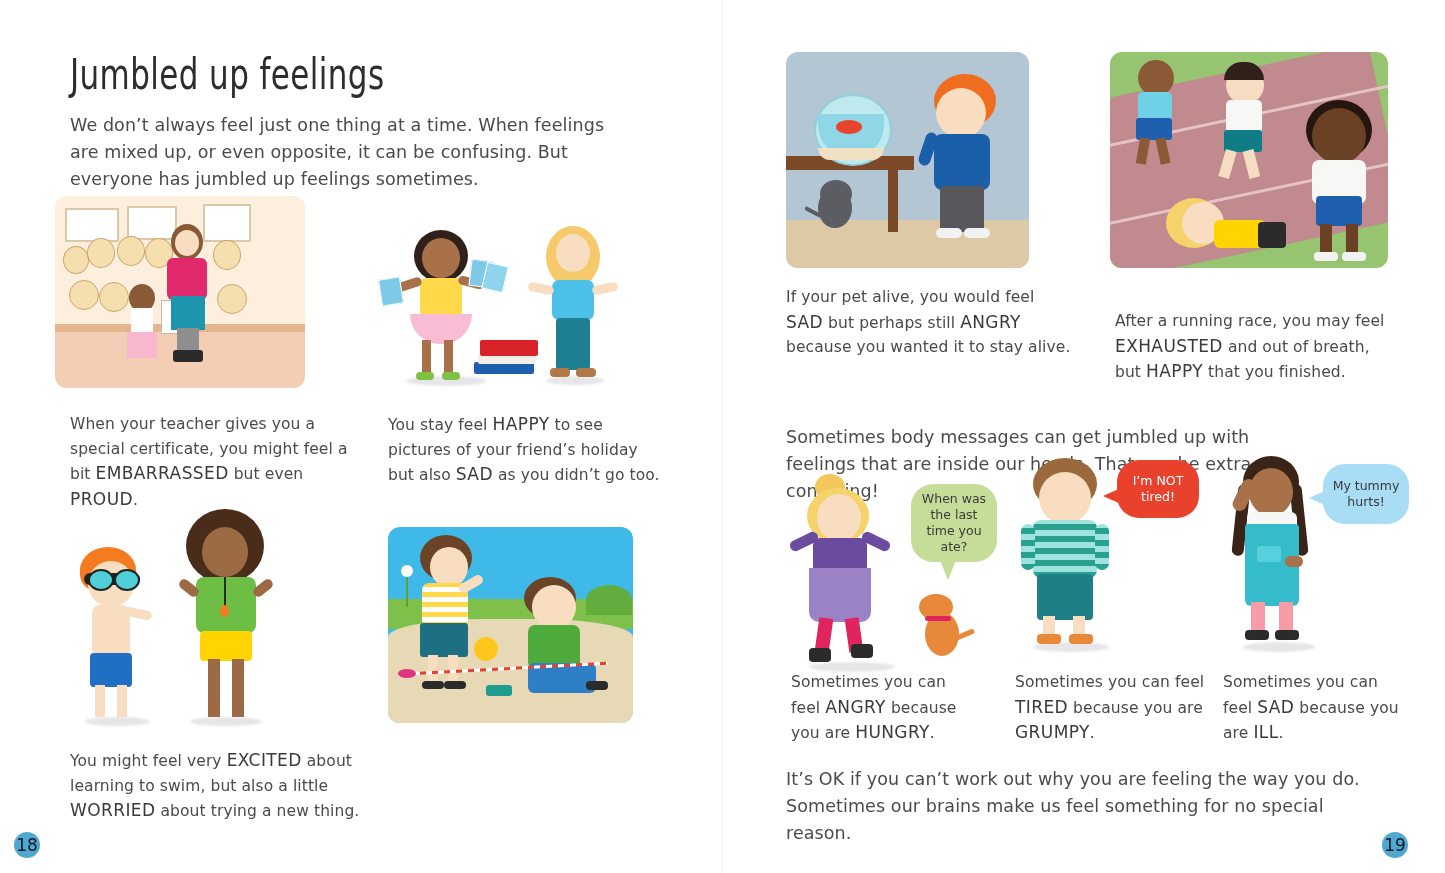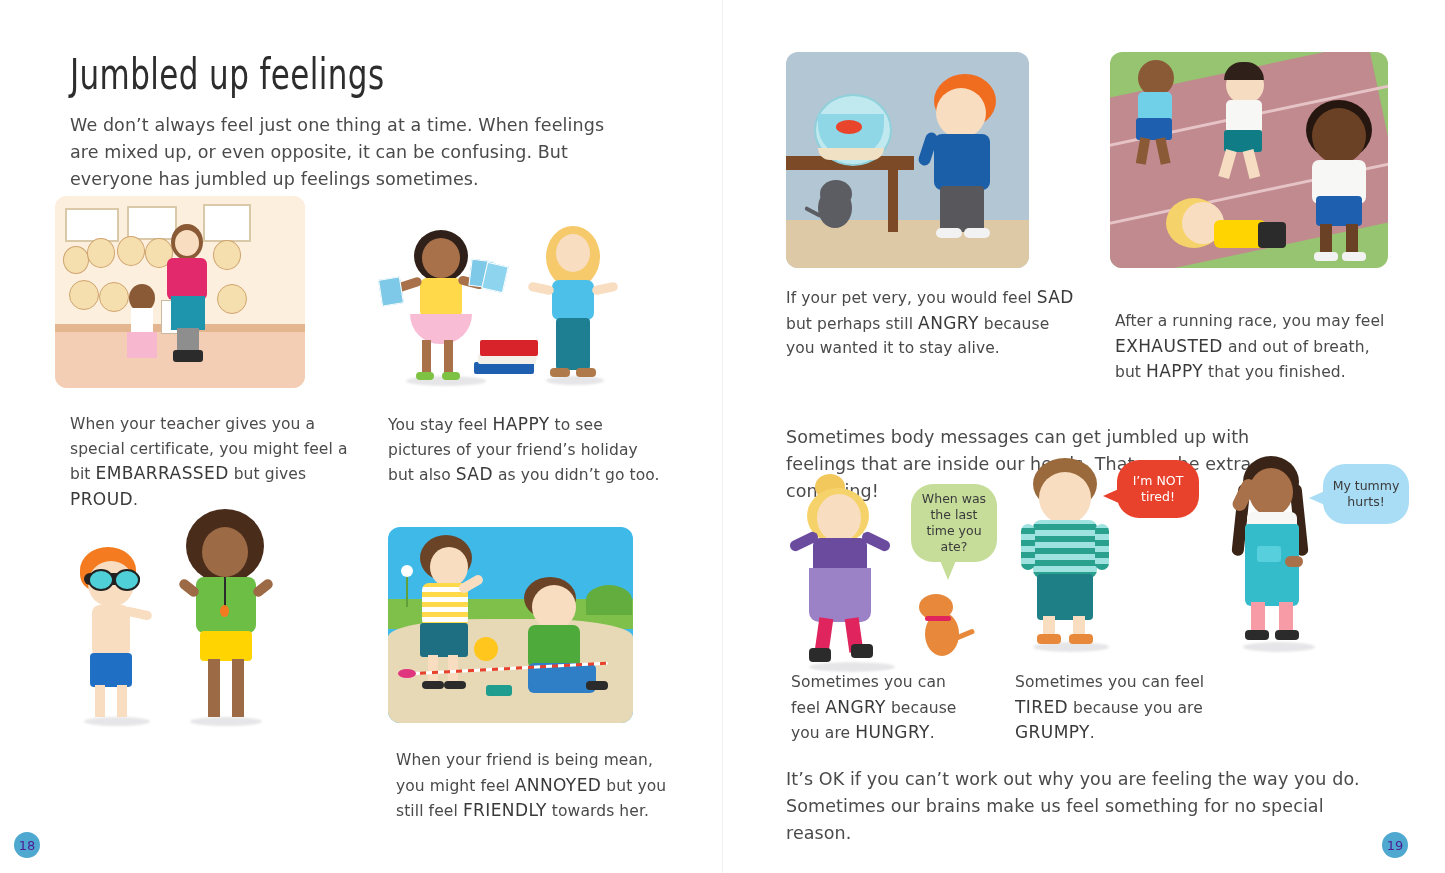--- a/index.html
+++ b/index.html
@@ -16,21 +16,21 @@
     font-family:"DejaVu Sans Condensed","Liberation Sans Narrow","Liberation Sans",sans-serif;
     transform:scaleX(0.82);transform-origin:left top;}
   .body-text{position:absolute;font-size:17.5px;line-height:27px;color:#4a4a4a;
     font-family:"DejaVu Sans","Liberation Sans",sans-serif;letter-spacing:0.1px;}
   .caption{position:absolute;font-size:15.5px;line-height:24.5px;color:#4a4a4a;letter-spacing:0.1px;}
   .caption .emph{font-size:17px;letter-spacing:0.4px;color:#3a3a3a;}
 
   .panel{position:absolute;border-radius:12px;overflow:hidden;}
   .scene{position:absolute;}
   .pagenum{position:absolute;width:26px;height:26px;border-radius:50%;
-    background:#4ea8cf;color:#4c1d95;font-size:13px;display:flex;
+    background:#4ea8cf;color:#0f172a;font-size:17px;display:flex;
     align-items:center;justify-content:center;}
   .pagenum.left{left:14px;top:832px;}
   .pagenum.right{left:1382px;top:832px;}
 
   
   .sh{position:absolute;}
   .ellipse{border-radius:50%;}
   .shadow{background:rgba(140,140,150,.22);border-radius:50%;filter:blur(1px);}
 
   .bubble{position:absolute;border-radius:22px;display:flex;align-items:center;
@@ -66,21 +66,21 @@
     <div class="sh" style="left:72px;top:136px;width:30px;height:26px;background:#f7b8cf;"></div>
     <div class="sh" style="left:106px;top:104px;width:26px;height:32px;background:#fff;border:1px solid #c9b9a0;"></div>
     <div class="sh ellipse" style="left:116px;top:28px;width:32px;height:36px;background:#8a5a36;"></div>
     <div class="sh ellipse" style="left:120px;top:34px;width:24px;height:26px;background:#f8ddc0;"></div>
     <div class="sh" style="left:112px;top:62px;width:40px;height:42px;background:#e2296b;border-radius:6px;"></div>
     <div class="sh" style="left:116px;top:100px;width:34px;height:34px;background:#1e94ad;"></div>
     <div class="sh" style="left:122px;top:132px;width:22px;height:26px;background:#8e8e8e;"></div>
     <div class="sh" style="left:118px;top:154px;width:30px;height:12px;background:#2b2b2b;border-radius:3px;"></div>
   </div>
   <div class="caption" style="left:70px;top:412px;width:290px;">
-    <span>When your teacher gives you a special certificate, you might feel a bit </span><span class="emph">EMBARRASSED</span><span> but gives </span><span class="emph">PROUD</span><span>.</span>
+    <span>When your teacher gives you a special certificate, you might feel a bit </span><span class="emph">EMBARRASSED</span><span> but even </span><span class="emph">PROUD</span><span>.</span>
   </div>
 
   <div class="panel" style="left:378px;top:222px;width:268px;height:172px;background:#ffffff;">
     <div class="sh shadow" style="left:28px;top:154px;width:80px;height:10px;"></div>
     <div class="sh shadow" style="left:168px;top:154px;width:58px;height:9px;"></div>
     <div class="sh ellipse" style="left:36px;top:8px;width:54px;height:52px;background:#2f2119;"></div>
     <div class="sh ellipse" style="left:44px;top:16px;width:38px;height:40px;background:#a9714a;"></div>
     <div class="sh" style="left:42px;top:56px;width:42px;height:40px;background:#ffd94a;border-radius:7px;"></div>
     <div class="sh" style="left:32px;top:92px;width:62px;height:30px;background:#f8bcd4;border-radius:0 0 30px 30px;"></div>
     <div class="sh" style="left:18px;top:58px;width:26px;height:9px;background:#a9714a;transform:rotate(-18deg);border-radius:5px;"></div>
@@ -125,20 +125,23 @@
     <div class="sh ellipse" style="left:140px;top:22px;width:46px;height:50px;background:#9c6a45;"></div>
     <div class="sh" style="left:134px;top:72px;width:60px;height:56px;background:#6cbe45;border-radius:8px;"></div>
     <div class="sh" style="left:162px;top:72px;width:2px;height:32px;background:#2b2b2b;"></div>
     <div class="sh ellipse" style="left:158px;top:100px;width:9px;height:12px;background:#f47b20;"></div>
     <div class="sh" style="left:116px;top:78px;width:22px;height:10px;background:#9c6a45;transform:rotate(38deg);border-radius:5px;"></div>
     <div class="sh" style="left:190px;top:78px;width:22px;height:10px;background:#9c6a45;transform:rotate(-38deg);border-radius:5px;"></div>
     <div class="sh" style="left:138px;top:126px;width:52px;height:30px;background:#ffd400;border-radius:4px;"></div>
     <div class="sh" style="left:146px;top:154px;width:12px;height:58px;background:#9c6a45;"></div>
     <div class="sh" style="left:170px;top:154px;width:12px;height:58px;background:#9c6a45;"></div>
   </div>
+  <div class="caption" style="left:70px;top:748px;width:290px;">
+    <span>You might feel very </span><span class="emph">EXCITED</span><span> about learning to swim, but also a little </span><span class="emph">WORRIED</span><span> about trying a new thing.</span>
+  </div>
 
   <div class="panel" style="left:388px;top:527px;width:245px;height:196px;background:#3fb9e8;">
     <div class="sh" style="left:0;top:72px;width:245px;height:30px;background:#7fc04a;"></div>
     <div class="sh" style="left:0;top:92px;width:245px;height:104px;background:#e8d9b6;border-radius:40% 40% 0 0 / 18px 18px 0 0;"></div>
     <div class="sh" style="left:198px;top:58px;width:46px;height:30px;background:#63ad3e;border-radius:50% 50% 0 0;"></div>
     <div class="sh" style="left:18px;top:46px;width:2px;height:34px;background:#5fa03a;"></div>
     <div class="sh ellipse" style="left:13px;top:38px;width:12px;height:12px;background:#fff;"></div>
     <div class="sh ellipse" style="left:32px;top:8px;width:52px;height:46px;background:#6b4427;"></div>
     <div class="sh ellipse" style="left:42px;top:20px;width:38px;height:40px;background:#f8ddc0;"></div>
     <div class="sh" style="left:34px;top:56px;width:46px;height:44px;background:repeating-linear-gradient(0deg,#ffd94a 0 5px,#fff 5px 10px);border-radius:7px;"></div>
@@ -151,23 +154,20 @@
     <div class="sh ellipse" style="left:86px;top:110px;width:24px;height:24px;background:#ffc61e;"></div>
     <div class="sh ellipse" style="left:136px;top:50px;width:52px;height:42px;background:#6b4427;"></div>
     <div class="sh ellipse" style="left:144px;top:58px;width:44px;height:44px;background:#f8ddc0;"></div>
     <div class="sh" style="left:140px;top:98px;width:52px;height:44px;background:#4faa3c;border-radius:7px;"></div>
     <div class="sh" style="left:140px;top:136px;width:68px;height:30px;background:#2e7fc6;border-radius:6px;"></div>
     <div class="sh" style="left:198px;top:154px;width:22px;height:9px;background:#2b2b2b;border-radius:4px;"></div>
     <div class="sh" style="left:20px;top:140px;width:200px;height:3px;background:repeating-linear-gradient(90deg,#e8422e 0 6px,#fff 6px 12px);border-radius:2px;transform:rotate(-3deg);"></div>
     <div class="sh ellipse" style="left:10px;top:142px;width:18px;height:9px;background:#e0357f;"></div>
     <div class="sh" style="left:98px;top:158px;width:26px;height:11px;background:#1f9e8f;border-radius:3px;"></div>
   </div>
-  <div class="caption" style="left:396px;top:748px;width:280px;">
-    <span>When your friend is being mean, you might feel </span><span class="emph">ANNOYED</span><span> but you still feel </span><span class="emph">FRIENDLY</span><span> towards her.</span>
-  </div>
 
   <div class="pagenum left">18</div>
 </div>
 
 <div class="gutter"></div>
 
 <div class="page page-right">
 
   <div class="panel" style="left:63px;top:52px;width:243px;height:216px;background:#b3c6d4;">
     <div class="sh" style="left:0;top:168px;width:243px;height:48px;background:#ddc9a6;"></div>
@@ -182,21 +182,21 @@
     <div class="sh" style="left:18px;top:158px;width:18px;height:4px;background:#5c5c63;border-radius:2px;transform:rotate(28deg);"></div>
     <div class="sh ellipse" style="left:148px;top:22px;width:62px;height:54px;background:#f06c1e;"></div>
     <div class="sh ellipse" style="left:150px;top:36px;width:50px;height:50px;background:#f8ddc0;"></div>
     <div class="sh" style="left:148px;top:82px;width:56px;height:56px;background:#1b5fa8;border-radius:8px;"></div>
     <div class="sh" style="left:136px;top:80px;width:12px;height:34px;background:#1b5fa8;border-radius:6px;transform:rotate(18deg);"></div>
     <div class="sh" style="left:154px;top:134px;width:44px;height:46px;background:#58585c;border-radius:4px;"></div>
     <div class="sh" style="left:150px;top:176px;width:26px;height:10px;background:#f2f2f2;border-radius:5px;"></div>
     <div class="sh" style="left:178px;top:176px;width:26px;height:10px;background:#f2f2f2;border-radius:5px;"></div>
   </div>
   <div class="caption" style="left:63px;top:285px;width:290px;">
-    <span>If your pet very, you would feel </span><span class="emph">SAD</span><span> but perhaps still </span><span class="emph">ANGRY</span><span> because you wanted it to stay alive.</span>
+    <span>If your pet alive, you would feel </span><span class="emph">SAD</span><span> but perhaps still </span><span class="emph">ANGRY</span><span> because you wanted it to stay alive.</span>
   </div>
 
   <div class="panel" style="left:387px;top:52px;width:278px;height:216px;background:#97c470;">
     <div class="sh" style="left:-20px;top:20px;width:300px;height:180px;background:#c08a8f;transform:rotate(-12deg);"></div>
     <div class="sh" style="left:-10px;top:62px;width:300px;height:3px;background:#e6c3c6;transform:rotate(-12deg);"></div>
     <div class="sh" style="left:-10px;top:140px;width:300px;height:3px;background:#e6c3c6;transform:rotate(-12deg);"></div>
     <div class="sh ellipse" style="left:28px;top:8px;width:36px;height:36px;background:#8a5a36;"></div>
     <div class="sh" style="left:28px;top:40px;width:34px;height:30px;background:#6fd0e8;border-radius:5px;"></div>
     <div class="sh" style="left:26px;top:66px;width:36px;height:22px;background:#1f5fb0;border-radius:3px;"></div>
     <div class="sh" style="left:28px;top:86px;width:10px;height:26px;background:#8a5a36;transform:rotate(10deg);"></div>
@@ -286,17 +286,20 @@
     <div class="sh" style="left:62px;top:106px;width:18px;height:11px;background:#a9714a;border-radius:6px;"></div>
     <div class="sh" style="left:28px;top:152px;width:14px;height:32px;background:#f79ba6;"></div>
     <div class="sh" style="left:56px;top:152px;width:14px;height:32px;background:#f79ba6;"></div>
     <div class="sh" style="left:22px;top:180px;width:24px;height:10px;background:#2b2b2b;border-radius:4px;"></div>
     <div class="sh" style="left:52px;top:180px;width:24px;height:10px;background:#2b2b2b;border-radius:4px;"></div>
     <div class="bubble" style="left:100px;top:14px;width:86px;height:60px;background:#a9dcf5;">
       <span>My tummy hurts!</span>
       <span class="tail" style="left:-14px;top:26px;border-top:8px solid transparent;border-bottom:8px solid transparent;border-right:18px solid #a9dcf5;"></span>
     </div>
   </div>
+  <div class="caption" style="left:500px;top:670px;width:180px;">
+    <span>Sometimes you can feel </span><span class="emph">SAD</span><span> because you are </span><span class="emph">ILL</span><span>.</span>
+  </div>
 
   <div class="body-text" style="left:63px;top:766px;width:600px;">It’s OK if you can’t work out why you are feeling the way you do. Sometimes our brains make us feel something for no special reason.</div>
 
   <div class="pagenum right" style="left:659px;top:832px;">19</div>
 </div>
 
 </body></html>

